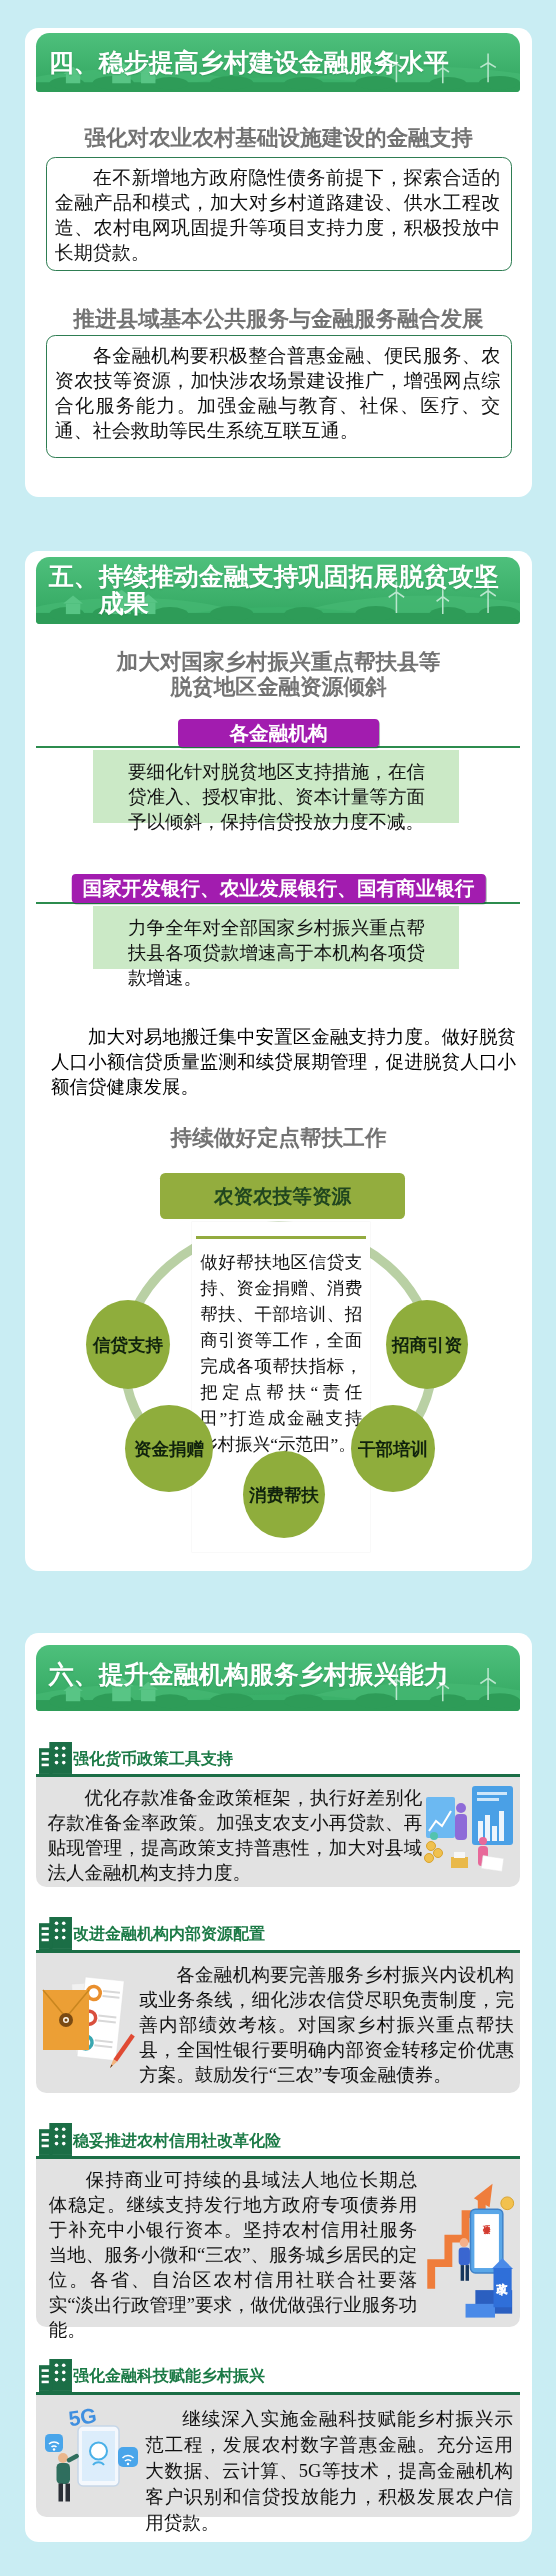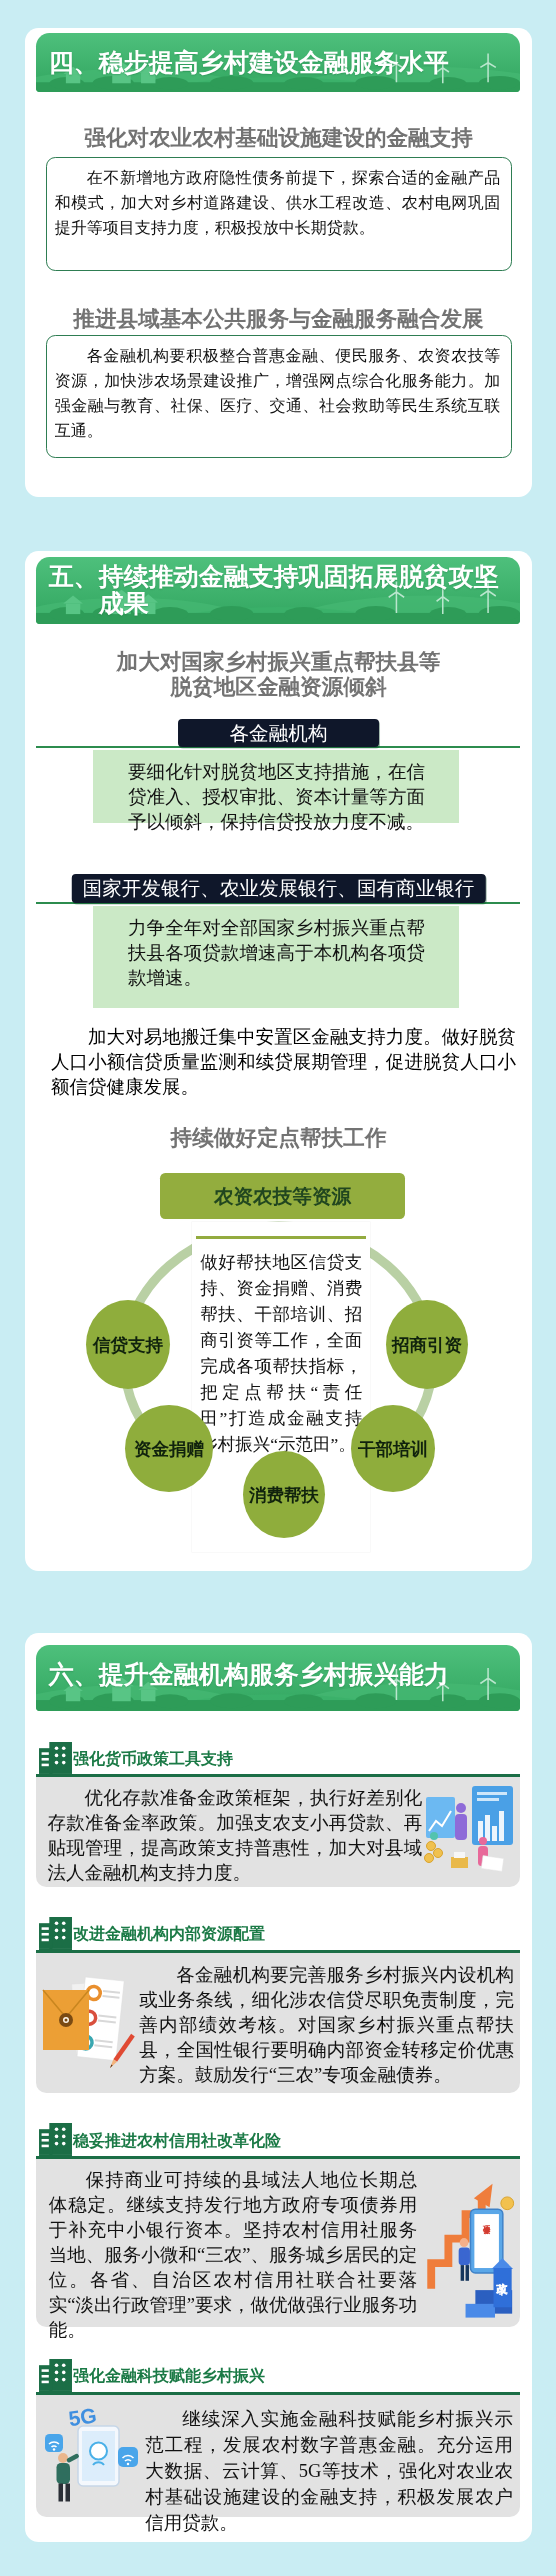--- a/index.html
+++ b/index.html
@@ -9,24 +9,24 @@
   .card{position:absolute;left:25px;width:507px;background:#fff;border-radius:13.4px}
   .banner{position:absolute;left:11.3px;width:484px;border-radius:13.4px 13.4px 4.1px 4.1px;overflow:hidden;
           background:linear-gradient(180deg,#4ec07c 0%,#31a55f 100%)}
   .banner svg.scape{position:absolute;left:0;bottom:0;width:100%;height:100%}
   .banner-title{position:relative;display:flex;color:#fff;font-weight:bold;font-size:25px;
                 line-height:29px;padding:0 10.3px 0 12.4px;text-shadow:0 1px 1.5px rgba(0,90,40,.25)}
   .b-one .banner-title{align-items:center;height:59px}
   .b-two .banner-title{padding-top:6.2px;font-size:25px;line-height:27px}
   .subhead{position:absolute;left:0;width:100%;text-align:center;color:#737373;font-weight:bold;font-size:21.6px;line-height:25px}
   .gborder-box{position:absolute;background:#fff;border:1.5px solid #2e7d52;border-radius:9.3px;
-               font-family:"Liberation Serif",serif;font-size:16px;line-height:25px;color:#111;
+               font-family:"Liberation Serif",serif;font-size:19px;line-height:25px;color:#111;
                text-align:justify;text-indent:2em;padding:7.2px 10.3px 0 8.2px}
-  .glabel{position:absolute;left:50%;transform:translateX(-50%);background:#0f172a;color:#fff;
-          font-weight:normal;white-space:nowrap;border-radius:4.1px;z-index:3;
+  .glabel{position:absolute;left:50%;transform:translateX(-50%);background:#a21caf;color:#fff;
+          font-weight:bold;white-space:nowrap;border-radius:4.1px;z-index:3;
           box-shadow:1px 1.5px 0 rgba(10,70,35,.35);text-align:center}
   .glabel.l1{font-size:19.6px;line-height:28px;height:28px;padding:0 52px}
   .glabel.l2{font-size:19.6px;line-height:29px;height:29px;padding:0 11.3px}
   .gline{position:absolute;left:11.3px;width:484px;height:1.5px;background:#2c8c4e;z-index:1}
   .lgbox{position:absolute;left:68px;width:366px;background:#cbe9c6;color:#111;
          font-family:"Liberation Serif",serif;font-size:18.5px;line-height:25px;text-align:justify;
          padding:10.3px 34px 0 35px;z-index:2}
   .flowpara{position:absolute;left:26px;width:465px;color:#000000;font-family:"Liberation Serif",serif;
             font-size:18.5px;line-height:25px;text-align:justify;text-indent:2em}
   
@@ -141,21 +141,21 @@
 
     <div class="subhead" style="top:98px">加大对国家乡村振兴重点帮扶县等</div>
     <div class="subhead" style="top:123px">脱贫地区金融资源倾斜</div>
 
     <div class="glabel l1" style="top:168px">各金融机构</div>
     <div class="gline" style="top:195px"></div>
     <div class="lgbox" style="top:199px;height:73px">要细化针对脱贫地区支持措施，在信贷准入、授权审批、资本计量等方面予以倾斜，保持信贷投放力度不减。</div>
 
     <div class="glabel l2" style="top:323px">国家开发银行、农业发展银行、国有商业银行</div>
     <div class="gline" style="top:351px"></div>
-    <div class="lgbox" style="top:355px;height:102px">力争全年对全部国家乡村振兴重点帮扶县各项贷款增速高于本机构各项贷款增速。</div>
+    <div class="lgbox" style="top:355px;height:63px">力争全年对全部国家乡村振兴重点帮扶县各项贷款增速高于本机构各项贷款增速。</div>
 
     <div class="flowpara" style="top:474px">加大对易地搬迁集中安置区金融支持力度。做好脱贫人口小额信贷质量监测和续贷展期管理，促进脱贫人口小额信贷健康发展。</div>
 
     <div class="subhead" style="top:574px">持续做好定点帮扶工作</div>
 
     <svg class="ringsvg" viewBox="0 0 624 544">
       <ellipse cx="312" cy="272" rx="300" ry="260" fill="none" stroke="#b9d0a4" stroke-width="18"></ellipse>
     </svg>
     <div class="olive-box">农资农技等资源</div>
     <div class="dg-panel">
@@ -356,21 +356,21 @@
           <circle cx="34" cy="26" r="3.5"></circle>
           <circle cx="48" cy="26" r="3.5"></circle>
           <circle cx="34" cy="40" r="3.5"></circle>
           <circle cx="48" cy="40" r="3.5"></circle>
         </g>
       <rect x="0" y="62" width="64" height="4" fill="#1b6e46"></rect>
     </svg>
     <div class="item-head" style="top:728px">强化金融科技赋能乡村振兴</div>
     <div class="item-rule" style="top:759px"></div>
     <div class="item-box" style="top:762px;height:122px">
-      <div class="item-text it4">继续深入实施金融科技赋能乡村振兴示范工程，发展农村数字普惠金融。充分运用大数据、云计算、5G等技术，强化对农业农村基础设施建设的金融支持，积极发展农户信用贷款。</div>
+      <div class="item-text it4">继续深入实施金融科技赋能乡村振兴示范工程，发展农村数字普惠金融。充分运用大数据、云计算、5G等技术，提高金融机构客户识别和信贷投放能力，积极发展农户信用贷款。</div>
       <svg class="ill" style="left:7.2px;top:7.2px;width:100px;height:106px" viewBox="0 0 200 200">
         <text x="52" y="40" font-size="42" font-weight="bold" fill="#3f8fe0" transform="rotate(-8 70 30)">5G</text>
         <rect x="70" y="42" width="82" height="120" rx="10" fill="#f4f8fd" stroke="#c6d6e8" stroke-width="3"></rect>
         <rect x="78" y="52" width="66" height="100" fill="#dcedfb"></rect>
         <circle cx="111" cy="92" r="17" fill="#fff" stroke="#49b0e8" stroke-width="4"></circle>
         <path d="M100,120 a14,14 0 0 1 22,0" stroke="#49b0e8" stroke-width="4" fill="none"></path>
         <g>
           <rect x="4" y="58" width="36" height="36" rx="9" fill="#49a5ea"></rect>
           <path d="M12,78 a14,14 0 0 1 20,0 M17,84 a7,7 0 0 1 10,0" stroke="#fff" stroke-width="3" fill="none"></path>
             <circle cx="22" cy="89" r="2.5" fill="#fff"></circle>

